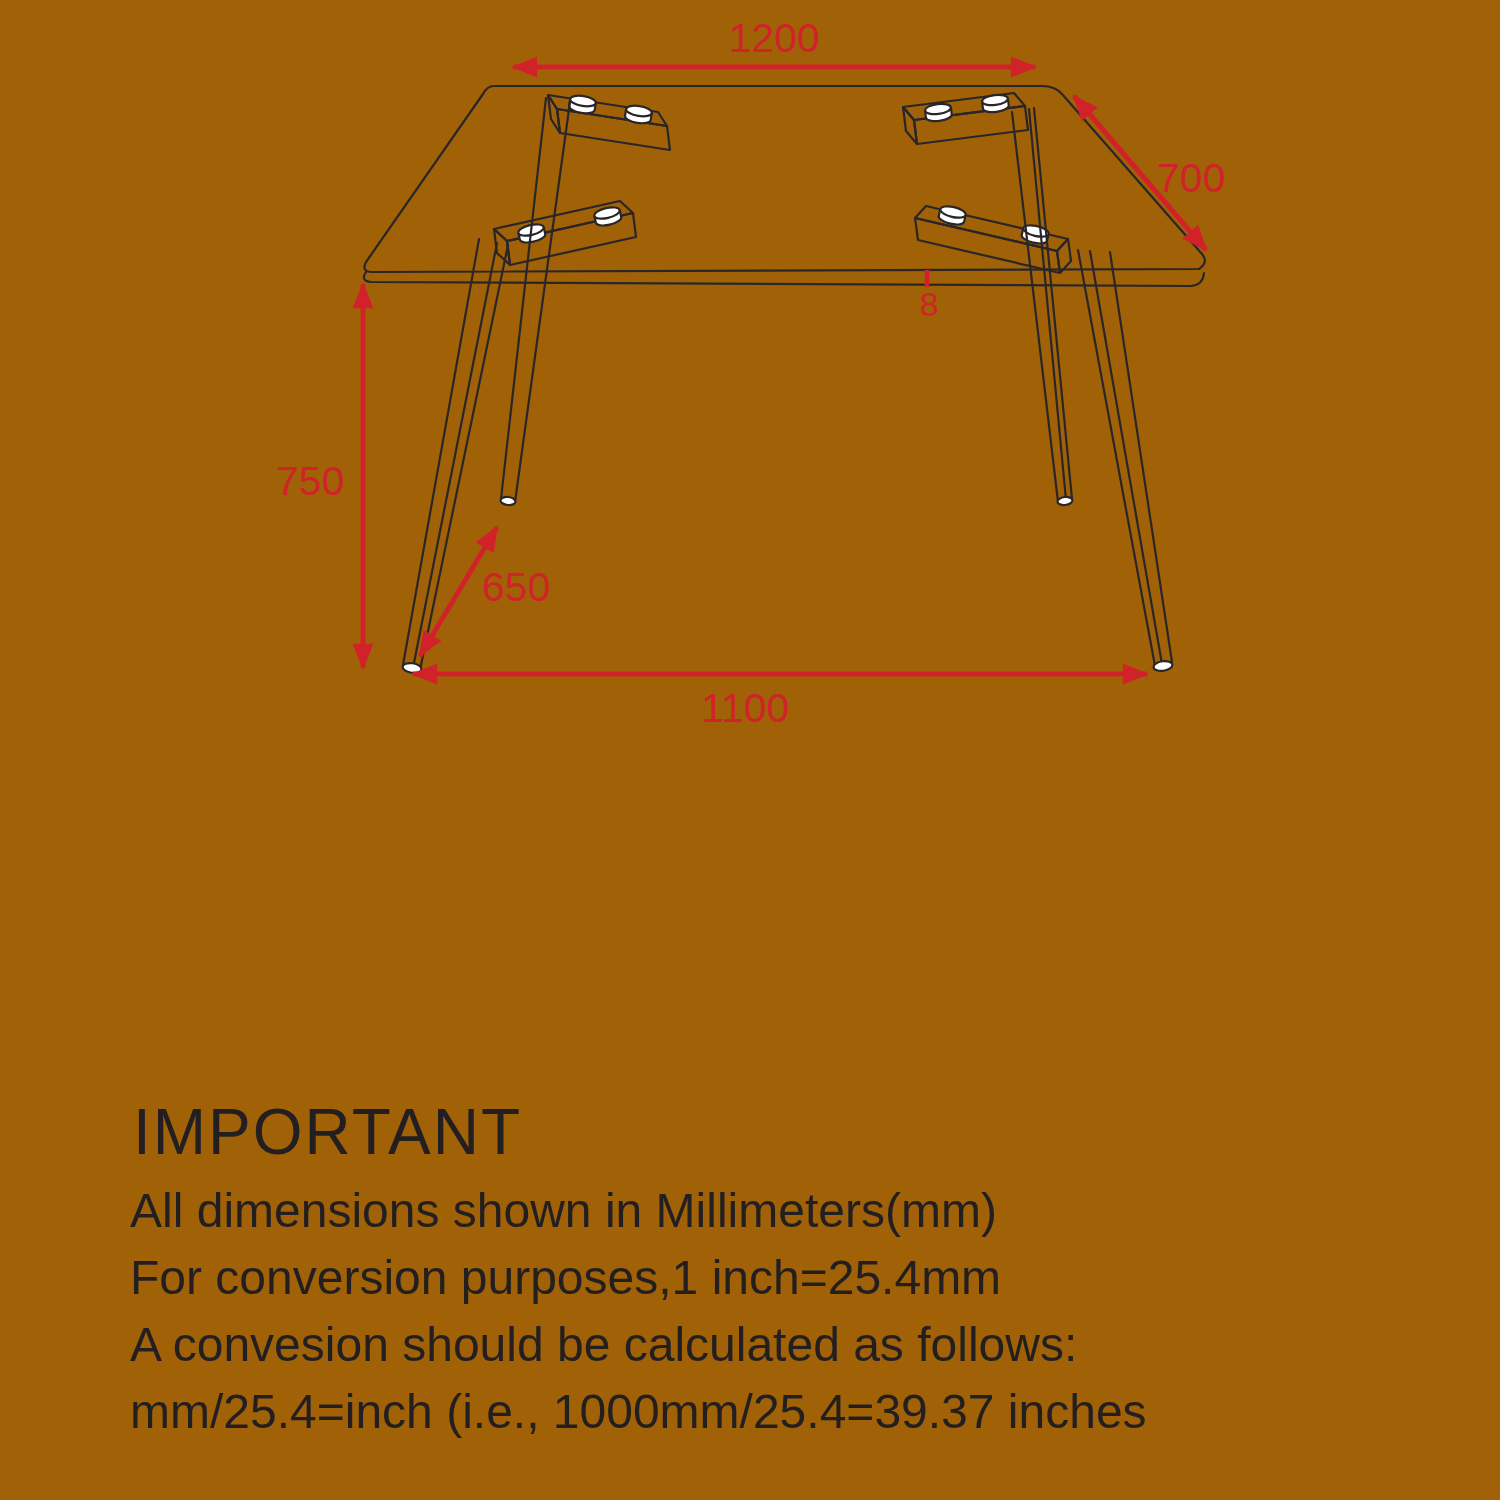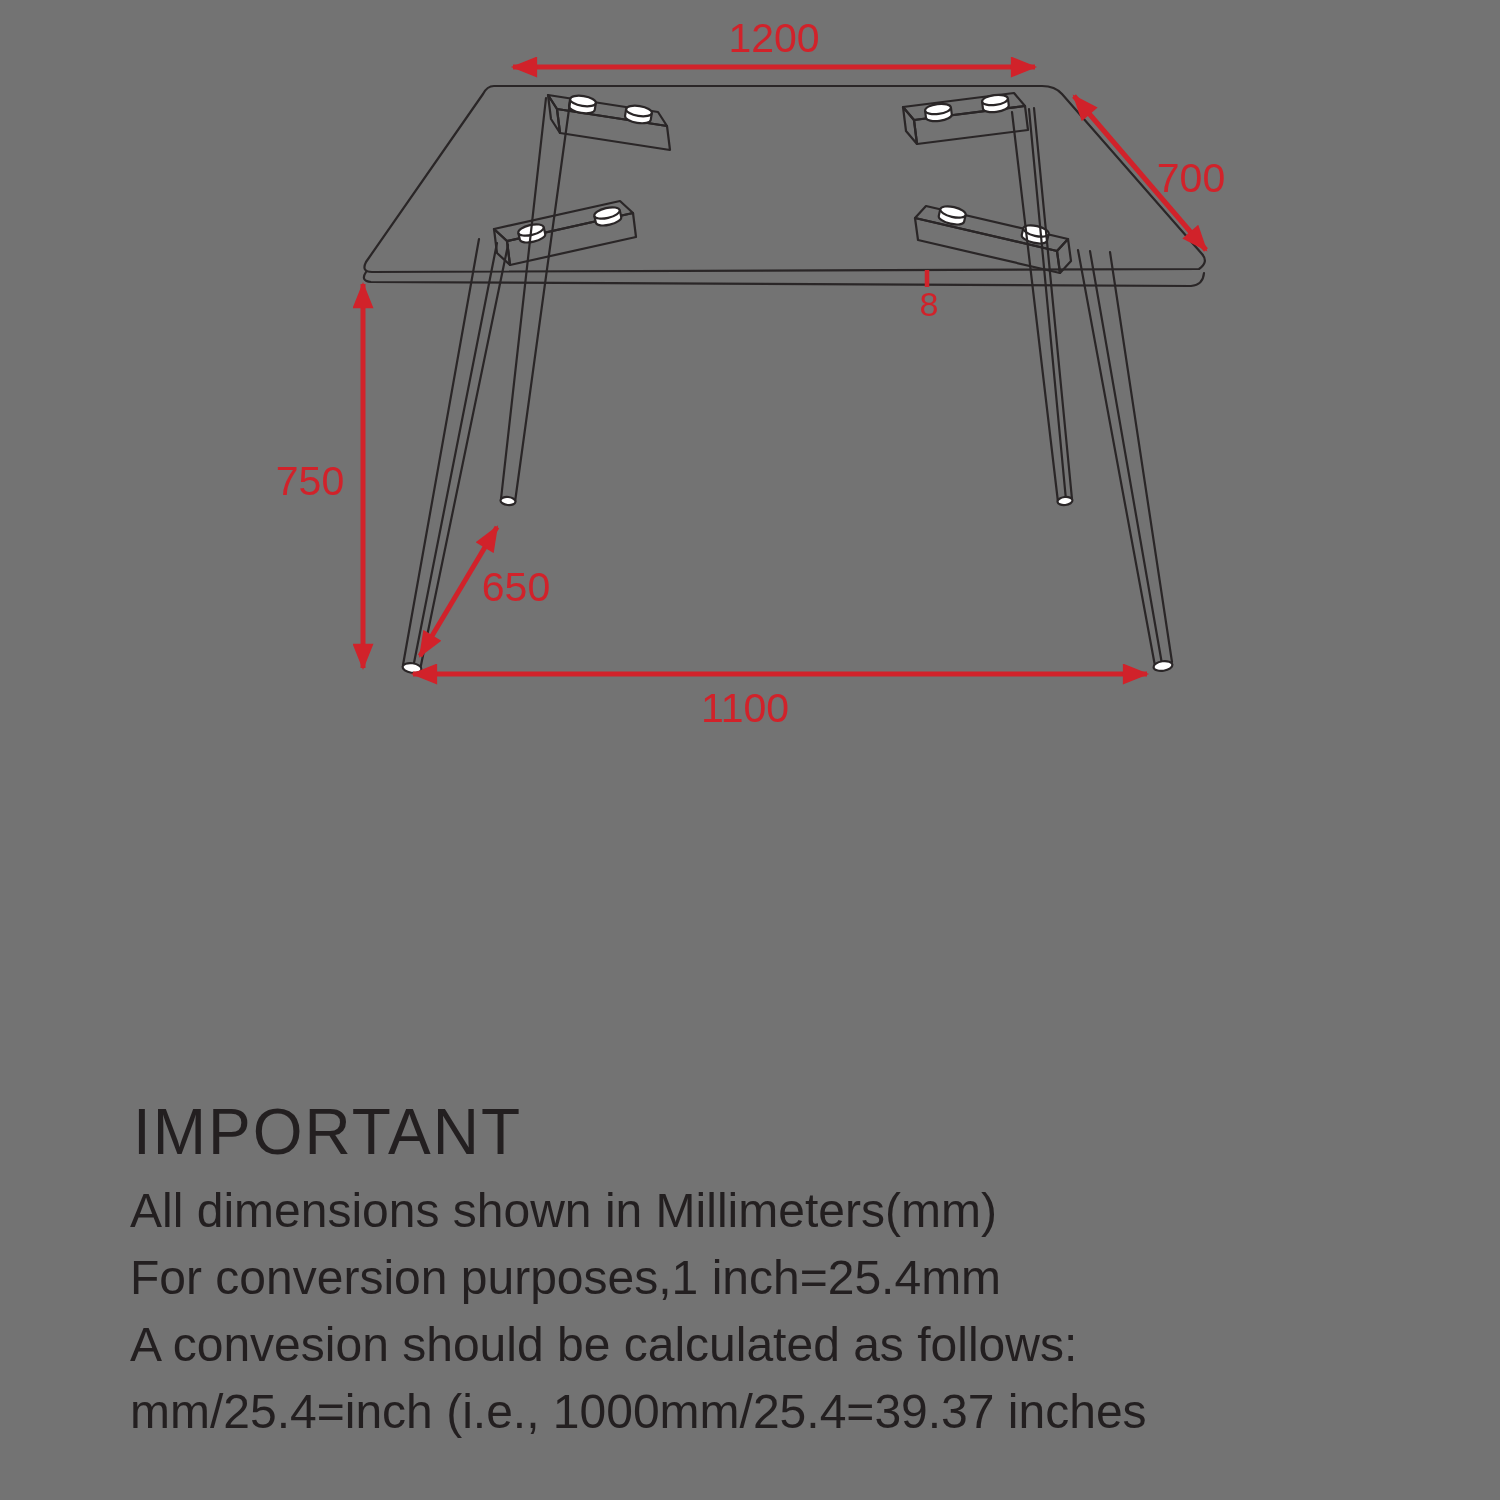--- a/index.html
+++ b/index.html
@@ -8,21 +8,21 @@
     background: #ffffff;
     width: 1500px;
     height: 1500px;
     font-family: "Liberation Sans", sans-serif;
   }
   #stage {
     position: relative;
     width: 1500px;
     height: 1500px;
     overflow: hidden;
-    background: #737373;
+    background: #a16207;
   }
   svg { display: block; }
   .blk  { stroke: #2a2627; stroke-width: 2.2; fill: none; stroke-linejoin: round; stroke-linecap: round; }
   .blkf { stroke: #2a2627; stroke-width: 2.2; fill: #ffffff; stroke-linejoin: round; }
   .red-line { stroke: #d1222a; stroke-width: 5; fill: none; }
   .red-tick { stroke: #d1222a; stroke-width: 4.5; fill: none; }
   .red-text { fill: #d1222a; font-family: "Liberation Sans", sans-serif; font-size: 41px; }
   .red-text-small { fill: #d1222a; font-family: "Liberation Sans", sans-serif; font-size: 34px; }
   .note-heading { fill: #231f20; font-family: "Liberation Sans", sans-serif; font-size: 64px; letter-spacing: 2px; }
   .note-line { fill: #231f20; font-family: "Liberation Sans", sans-serif; font-size: 48px; }

